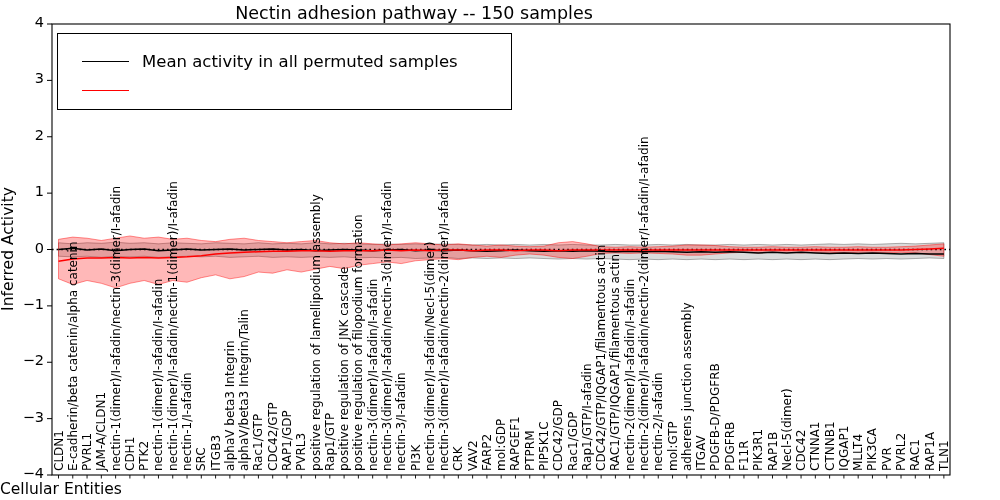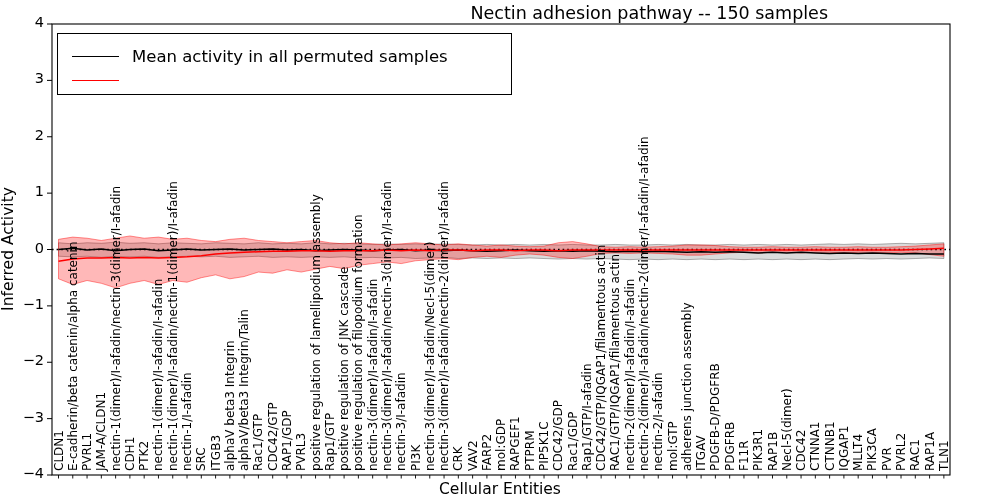--- a/index.html
+++ b/index.html
@@ -1,25 +1,25 @@
 <!DOCTYPE html>
 <html><head>
 <meta charset="utf-8">
 <style>
   html,body{margin:0;padding:0;background:#fff}
   body{width:1000px;height:500px;overflow:hidden;font-family:"DejaVu Sans","Liberation Sans",sans-serif;color:#000}
   .fig{position:relative;width:1000px;height:500px;background:#fff}
-  .title{position:absolute;left:0;top:3px;width:828px;text-align:right;font-size:17.5px}
-  .xlabel{position:absolute;left:0;top:480px;width:1000px;text-align:center;font-size:15.5px}
+  .title{position:absolute;left:0;top:3px;width:828px;text-align:center;font-size:17.5px}
+  .xlabel{position:absolute;left:0;top:480px;width:1000px;font-size:15.5px}
   .ylabel{position:absolute;left:-101px;top:239px;width:220px;height:20px;text-align:center;font-size:15.5px;transform:rotate(-90deg)}
   #plot{position:absolute;left:0;top:0}
   #xcats div{position:absolute;font-size:12px;line-height:12.5px;white-space:nowrap;transform:rotate(-90deg);transform-origin:0 0}
   #yticks div{position:absolute;left:0;width:44px;text-align:right;font-size:14.5px}
-  .legend{position:absolute;left:57px;top:33px;width:455px;height:62px;background:#fff;border:1px solid #000;z-index:5;
-          display:flex;flex-direction:column;justify-content:space-evenly;padding-left:14px;box-sizing:border-box}
+  .legend{position:absolute;left:57px;top:33px;width:455px;height:77px;background:#fff;border:1px solid #000;z-index:5;
+          display:flex;flex-direction:column;justify-content:space-evenly;padding-left:24px;box-sizing:border-box}
   .lrow{display:flex;align-items:center;gap:13px}
   .lline{display:inline-block;width:47px;height:0;border-top:1.7px solid #000}
   .ltext{font-size:16.5px}
 </style>
 </head>
 <body>
 
 <div class="fig">
   <svg id="plot" width="1000" height="500" viewBox="0 0 1000 500">
       <polygon points="58.5,242.73499999999999 72.78,243.86249999999998 87.06,242.73499999999999 101.34,243.29875 115.62,242.17125000000001 129.89999999999998,243.29875 144.18,242.73499999999999 158.45999999999998,243.86249999999998 172.74,242.73499999999999 187.01999999999998,243.29875 201.29999999999998,243.86249999999998 215.57999999999998,242.73499999999999 229.85999999999999,243.29875 244.14,243.86249999999998 258.41999999999996,242.73499999999999 272.7,243.86249999999998 286.98,243.29875 301.26,243.86249999999998 315.53999999999996,242.73499999999999 329.82,243.86249999999998 344.09999999999997,243.29875 358.38,243.86249999999998 372.65999999999997,244.42625 386.94,243.86249999999998 401.21999999999997,244.42625 415.5,243.86249999999998 429.78,244.42625 444.06,243.86249999999998 458.34,244.42625 472.62,244.99 486.9,244.42625 501.18,244.99 515.46,244.42625 529.74,244.99 544.02,244.42625 558.3,244.99 572.5799999999999,244.42625 586.86,244.99 601.14,244.99 615.42,244.42625 629.6999999999999,244.99 643.98,244.99 658.26,244.42625 672.54,244.99 686.8199999999999,244.42625 701.1,244.99 715.38,244.99 729.66,244.42625 743.9399999999999,244.99 758.2199999999999,244.42625 772.5,244.99 786.78,244.42625 801.06,244.99 815.3399999999999,244.42625 829.62,243.86249999999998 843.9,244.42625 858.18,243.86249999999998 872.4599999999999,244.42625 886.74,243.86249999999998 901.02,243.29875 915.3,243.86249999999998 929.5799999999999,243.29875 943.86,242.73499999999999 943.86,258.52 929.5799999999999,257.95625 915.3,258.52 901.02,259.08375 886.74,258.52 872.4599999999999,259.08375 858.18,258.52 843.9,259.08375 829.62,259.6475 815.3399999999999,259.08375 801.06,259.6475 786.78,259.08375 772.5,259.6475 758.2199999999999,259.08375 743.9399999999999,259.6475 729.66,259.08375 715.38,259.6475 701.1,259.08375 686.8199999999999,259.6475 672.54,259.08375 658.26,259.6475 643.98,259.08375 629.6999999999999,259.6475 615.42,259.08375 601.14,258.52 586.86,259.08375 572.5799999999999,258.52 558.3,259.08375 544.02,258.52 529.74,257.95625 515.46,258.52 501.18,257.95625 486.9,258.52 472.62,257.95625 458.34,258.52 444.06,257.3925 429.78,257.95625 415.5,258.52 401.21999999999997,257.3925 386.94,257.95625 372.65999999999997,257.3925 358.38,257.95625 344.09999999999997,256.82875 329.82,257.3925 315.53999999999996,256.82875 301.26,257.3925 286.98,256.82875 272.7,257.3925 258.41999999999996,256.265 244.14,256.82875 229.85999999999999,257.3925 215.57999999999998,256.265 201.29999999999998,256.82875 187.01999999999998,256.265 172.74,256.82875 158.45999999999998,257.3925 144.18,256.265 129.89999999999998,256.82875 115.62,256.265 101.34,257.3925 87.06,256.265 72.78,256.82875 58.5,256.265" fill="#000000" fill-opacity="0.14" stroke="#000000" stroke-opacity="0.29000000000000004" stroke-width="1"></polygon>

